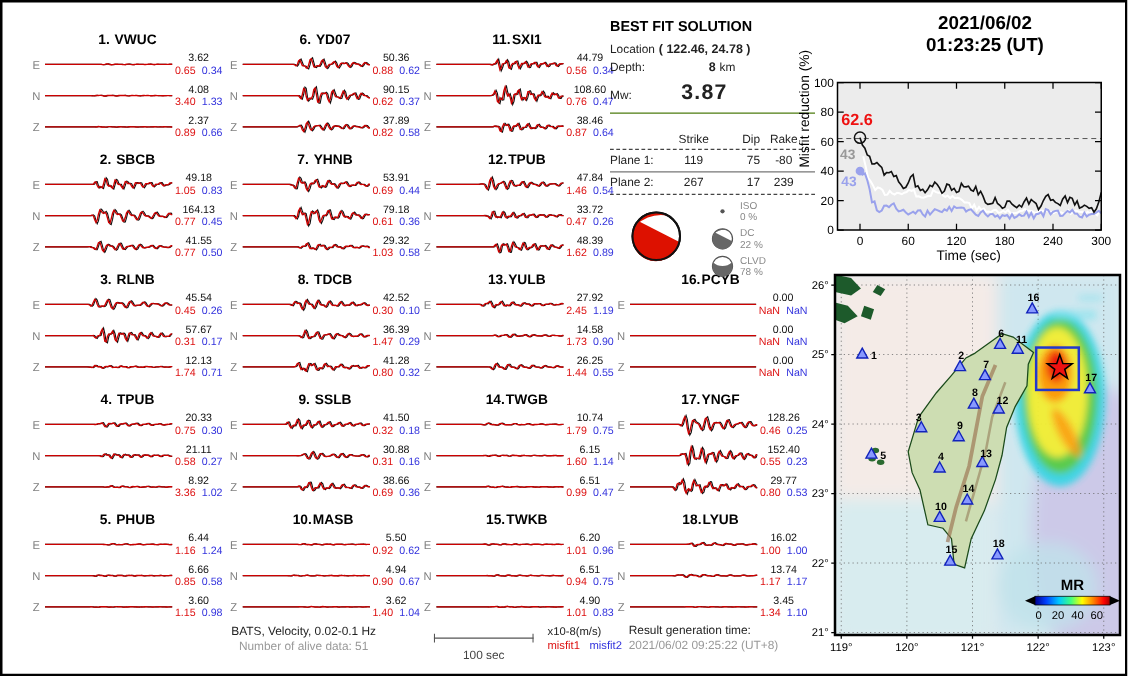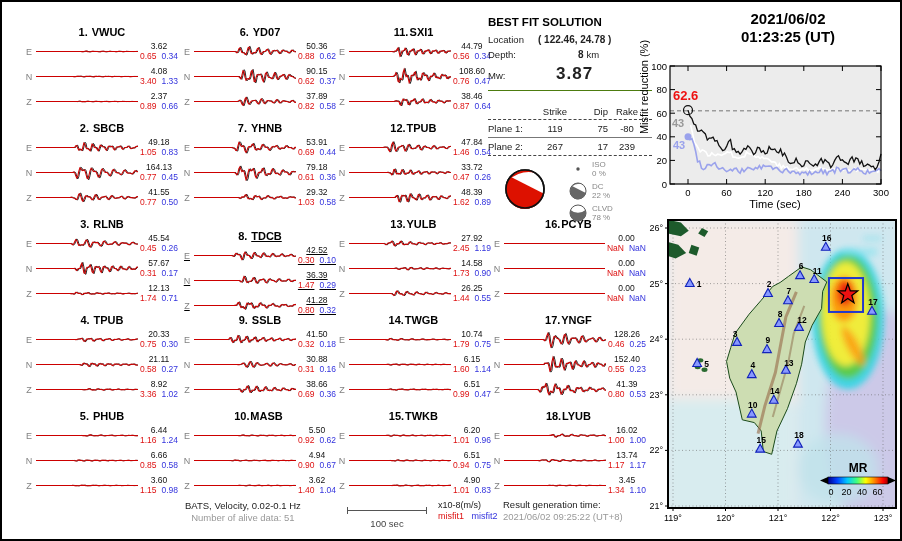--- a/index.html
+++ b/index.html
@@ -12,21 +12,21 @@
   .comp .cl{width:14px;font-size:9px;color:#808080;}
   .vals{margin-left:2px;font-size:8.5px;line-height:9.5px;white-space:nowrap;}
   .vals .amp{color:#111;}
   .m1{color:#dd1111;}
   .m2{color:#3333dd;margin-left:5px;}
 
   
   .bfs{position:absolute;left:486px;top:14px;width:164px;}
   .bfs-title{font-size:11.5px;font-weight:bold;color:#000;margin-bottom:6px;}
   .bfs-row{display:flex;align-items:baseline;font-size:9.5px;color:#222;margin:4px 0;}
-  .bfs-row .lbl{width:50px;}
+  .bfs-row .lbl{width:39px;}
   .bfs-row .val{font-weight:bold;font-size:10px;}
   .mw-val{font-weight:bold;font-size:17px;margin-left:18px;letter-spacing:1px;}
   .depth-val{font-weight:bold;font-size:10px;margin-left:40px;}
   .unit{font-weight:normal;font-size:9.5px;margin-left:3px;}
   .tbl{margin-top:6px;font-size:9.5px;color:#222;}
   .tbl .hrow{display:flex;border-top:1px solid #4d7c0f;padding:15px 0 2px 0;}
   .tbl .hrow span{font-weight:normal;}
   .tbl .c0{width:46px;}
   .tbl .c1{width:42px;text-align:center;}
   .tbl .c2{width:32px;text-align:right;}
@@ -305,21 +305,21 @@
           <svg width="102" height="25" viewBox="0 0 102 25">
             <polyline points="0.0,12.50 1.0,12.50 2.0,12.50 3.1,12.50 4.1,12.50 5.1,12.50 6.1,12.50 7.1,12.50 8.2,12.50 9.2,12.50 10.2,12.50 11.2,12.50 12.2,12.50 13.3,12.50 14.3,12.50 15.3,12.50 16.3,12.50 17.3,12.50 18.4,12.50 19.4,12.50 20.4,12.50 21.4,12.50 22.4,12.50 23.5,12.50 24.5,12.50 25.5,12.50 26.5,12.50 27.5,12.50 28.6,12.50 29.6,12.50 30.6,12.50 31.6,12.50 32.6,12.50 33.7,12.50 34.7,12.50 35.7,12.50 36.7,12.50 37.7,12.50 38.8,12.50 39.8,12.50 40.8,12.50 41.8,12.50 42.8,12.50 43.9,12.50 44.9,12.50 45.9,12.92 46.9,13.56 47.9,12.82 49.0,11.80 50.0,12.06 51.0,11.86 52.0,9.81 53.0,9.24 54.1,11.57 55.1,13.99 56.1,13.99 57.1,13.29 58.1,14.10 59.2,14.92 60.2,13.59 61.2,11.03 62.2,10.35 63.2,11.53 64.3,11.79 65.3,11.03 66.3,11.52 67.3,13.67 68.3,14.77 69.4,13.81 70.4,12.80 71.4,13.03 72.4,13.13 73.4,11.77 74.5,10.47 75.5,10.96 76.5,12.34 77.5,12.67 78.5,12.37 79.6,12.95 80.6,14.06 81.6,13.99 82.6,12.72 83.6,11.93 84.7,12.16 85.7,12.17 86.7,11.45 87.7,11.20 88.7,12.20 89.8,13.24 90.8,13.21 91.8,12.85 92.8,13.10 93.8,13.43 94.9,12.85 95.9,11.80 96.9,11.61 97.9,12.10 98.9,12.25 100.0,11.95 101.0,12.20 102.0,13.04" fill="none" stroke="#111111" stroke-width="0.9"></polyline>
             <polyline points="0.0,12.50 1.0,12.50 2.0,12.50 3.1,12.50 4.1,12.50 5.1,12.50 6.1,12.50 7.1,12.50 8.2,12.50 9.2,12.50 10.2,12.50 11.2,12.50 12.2,12.50 13.3,12.50 14.3,12.50 15.3,12.50 16.3,12.50 17.3,12.50 18.4,12.50 19.4,12.50 20.4,12.50 21.4,12.50 22.4,12.50 23.5,12.50 24.5,12.50 25.5,12.50 26.5,12.50 27.5,12.50 28.6,12.50 29.6,12.50 30.6,12.50 31.6,12.50 32.6,12.50 33.7,12.50 34.7,12.50 35.7,12.50 36.7,12.50 37.7,12.50 38.8,12.50 39.8,12.50 40.8,12.50 41.8,12.50 42.8,12.50 43.9,12.50 44.9,12.85 45.9,13.40 46.9,12.77 47.9,11.90 49.0,12.13 50.0,11.96 51.0,10.21 52.0,9.73 53.0,11.71 54.1,13.77 55.1,13.77 56.1,13.17 57.1,13.86 58.1,14.56 59.2,13.42 60.2,11.25 61.2,10.68 62.2,11.68 63.2,11.90 64.3,11.25 65.3,11.67 66.3,13.49 67.3,14.43 68.3,13.62 69.4,12.76 70.4,12.95 71.4,13.03 72.4,11.88 73.4,10.77 74.5,11.19 75.5,12.36 76.5,12.64 77.5,12.39 78.5,12.88 79.6,13.82 80.6,13.76 81.6,12.69 82.6,12.02 83.6,12.21 84.7,12.22 85.7,11.60 86.7,11.40 87.7,12.25 88.7,13.13 89.8,13.10 90.8,12.80 91.8,13.01 92.8,13.29 93.8,12.80 94.9,11.91 95.9,11.74 96.9,12.16 97.9,12.29 98.9,12.03 100.0,12.25 101.0,12.96 102.0,12.96" fill="none" stroke="#cc0000" stroke-width="1.1"></polyline>
           </svg>
           <div class="vals">
             <div class="amp">29.32</div>
             <div><span class="m1">1.03</span><span class="m2">0.58</span></div>
           </div>
         </div>
       </div>
-      <div class="station" style="left: 178px; top: 228px; text-decoration: underline;">
+      <div class="station" style="left: 178px; top: 216px;">
         <div class="st-head"><span class="num">8.</span><span class="nm">TDCB</span></div>
         <div class="comp">
           <span class="cl">E</span>
           <svg width="102" height="25" viewBox="0 0 102 25">
             <polyline points="0.0,12.50 1.0,12.50 2.0,12.50 3.1,12.50 4.1,12.50 5.1,12.50 6.1,12.50 7.1,12.50 8.2,12.50 9.2,12.50 10.2,12.50 11.2,12.50 12.2,12.50 13.3,12.50 14.3,12.50 15.3,12.50 16.3,12.50 17.3,12.50 18.4,12.50 19.4,12.50 20.4,12.50 21.4,12.50 22.4,12.50 23.5,12.50 24.5,12.50 25.5,12.50 26.5,12.50 27.5,12.50 28.6,12.50 29.6,12.50 30.6,12.50 31.6,12.50 32.6,12.50 33.7,12.50 34.7,12.50 35.7,12.50 36.7,12.50 37.7,12.50 38.8,12.50 39.8,13.12 40.8,13.54 41.8,11.81 42.8,10.03 43.9,10.49 44.9,11.63 45.9,11.34 46.9,11.98 47.9,14.92 49.0,17.15 50.0,15.37 51.0,10.74 52.0,8.61 53.0,10.18 54.1,12.12 55.1,12.40 56.1,12.51 57.1,14.39 58.1,15.95 59.2,14.45 60.2,10.98 61.2,9.08 62.2,10.50 63.2,12.57 64.3,13.06 65.3,12.93 66.3,13.84 67.3,14.77 68.3,13.78 69.4,11.06 70.4,9.64 71.4,10.80 72.4,12.89 73.4,13.55 74.5,13.17 75.5,13.38 76.5,13.99 77.5,13.23 78.5,11.31 79.6,10.15 80.6,11.24 81.6,12.97 82.6,13.69 83.6,13.19 84.7,13.04 85.7,13.31 86.7,12.84 87.7,11.46 88.7,10.65 89.8,11.53 90.8,13.12 91.8,13.69 92.8,13.16 93.8,12.80 94.9,12.88 95.9,12.65 96.9,11.72 97.9,11.16 98.9,11.83 100.0,13.09 101.0,13.59 102.0,13.11" fill="none" stroke="#111111" stroke-width="0.9"></polyline>
             <polyline points="0.0,12.50 1.0,12.50 2.0,12.50 3.1,12.50 4.1,12.50 5.1,12.50 6.1,12.50 7.1,12.50 8.2,12.50 9.2,12.50 10.2,12.50 11.2,12.50 12.2,12.50 13.3,12.50 14.3,12.50 15.3,12.50 16.3,12.50 17.3,12.50 18.4,12.50 19.4,12.50 20.4,12.50 21.4,12.50 22.4,12.50 23.5,12.50 24.5,12.50 25.5,12.50 26.5,12.50 27.5,12.50 28.6,12.50 29.6,12.50 30.6,12.50 31.6,12.50 32.6,12.50 33.7,12.50 34.7,12.50 35.7,12.50 36.7,12.50 37.7,12.50 38.8,13.03 39.8,13.38 40.8,11.91 41.8,10.40 42.8,10.79 43.9,11.76 44.9,11.51 45.9,12.06 46.9,14.56 47.9,16.45 49.0,14.94 50.0,11.01 51.0,9.20 52.0,10.52 53.0,12.17 54.1,12.41 55.1,12.51 56.1,14.11 57.1,15.44 58.1,14.16 59.2,11.21 60.2,9.59 61.2,10.80 62.2,12.56 63.2,12.98 64.3,12.87 65.3,13.64 66.3,14.43 67.3,13.58 68.3,11.28 69.4,10.07 70.4,11.05 71.4,12.83 72.4,13.39 73.4,13.07 74.5,13.25 75.5,13.77 76.5,13.12 77.5,11.48 78.5,10.50 79.6,11.43 80.6,12.90 81.6,13.51 82.6,13.09 83.6,12.96 84.7,13.19 85.7,12.79 86.7,11.62 87.7,10.93 88.7,11.68 89.8,13.02 90.8,13.51 91.8,13.06 92.8,12.75 93.8,12.82 94.9,12.63 95.9,11.84 96.9,11.36 97.9,11.93 98.9,13.00 100.0,13.43 101.0,13.02 102.0,13.02" fill="none" stroke="#cc0000" stroke-width="1.1"></polyline>
           </svg>
           <div class="vals">
             <div class="amp">42.52</div>
             <div><span class="m1">0.30</span><span class="m2">0.10</span></div>
@@ -660,21 +660,21 @@
             <div><span class="m1">0.55</span><span class="m2">0.23</span></div>
           </div>
         </div>
         <div class="comp">
           <span class="cl">Z</span>
           <svg width="102" height="25" viewBox="0 0 102 25">
             <polyline points="0.0,12.50 1.0,12.50 2.0,12.50 3.1,12.50 4.1,12.50 5.1,12.50 6.1,12.50 7.1,12.50 8.2,12.50 9.2,12.50 10.2,12.50 11.2,12.50 12.2,12.50 13.3,12.50 14.3,12.50 15.3,12.50 16.3,12.50 17.3,12.50 18.4,12.50 19.4,12.50 20.4,12.50 21.4,12.50 22.4,12.50 23.5,12.50 24.5,12.50 25.5,12.50 26.5,12.50 27.5,12.50 28.6,12.50 29.6,12.50 30.6,12.50 31.6,12.50 32.6,12.50 33.7,12.50 34.7,12.50 35.7,13.43 36.7,15.36 37.7,14.12 38.8,10.06 39.8,9.11 40.8,10.38 41.8,8.75 42.8,6.09 43.9,9.20 44.9,15.79 45.9,18.28 46.9,15.39 47.9,14.30 49.0,16.14 50.0,15.29 51.0,9.74 52.0,6.60 53.0,8.73 54.1,11.50 55.1,11.16 56.1,10.76 57.1,14.32 58.1,17.83 59.2,16.81 60.2,13.04 61.2,11.86 62.2,12.69 63.2,11.48 64.3,8.33 65.3,8.47 66.3,11.77 67.3,14.02 68.3,13.50 69.4,13.39 70.4,15.18 71.4,15.91 72.4,13.32 73.4,10.56 74.5,10.55 75.5,11.64 76.5,11.05 77.5,10.08 78.5,11.57 79.6,14.34 80.6,14.96 81.6,13.62 82.6,13.17 83.6,13.80 84.7,13.26 85.7,11.05 86.7,9.94 87.7,11.09 88.7,12.38 89.8,12.19 90.8,12.15 91.8,13.48 92.8,14.79 93.8,14.09 94.9,12.45 95.9,12.05 96.9,12.44 97.9,11.89 98.9,10.76 100.0,11.05 101.0,12.46 102.0,13.40" fill="none" stroke="#111111" stroke-width="0.9"></polyline>
             <polyline points="0.0,12.50 1.0,12.50 2.0,12.50 3.1,12.50 4.1,12.50 5.1,12.50 6.1,12.50 7.1,12.50 8.2,12.50 9.2,12.50 10.2,12.50 11.2,12.50 12.2,12.50 13.3,12.50 14.3,12.50 15.3,12.50 16.3,12.50 17.3,12.50 18.4,12.50 19.4,12.50 20.4,12.50 21.4,12.50 22.4,12.50 23.5,12.50 24.5,12.50 25.5,12.50 26.5,12.50 27.5,12.50 28.6,12.50 29.6,12.50 30.6,12.50 31.6,12.50 32.6,12.50 33.7,12.50 34.7,13.29 35.7,14.93 36.7,13.88 37.7,10.43 38.8,9.62 39.8,10.70 40.8,9.31 41.8,7.05 42.8,9.70 43.9,15.30 44.9,17.41 45.9,14.95 46.9,14.03 47.9,15.59 49.0,14.87 50.0,10.15 51.0,7.48 52.0,9.29 53.0,11.65 54.1,11.36 55.1,11.02 56.1,14.04 57.1,17.03 58.1,16.16 59.2,12.96 60.2,11.96 61.2,12.66 62.2,11.63 63.2,8.96 64.3,9.08 65.3,11.88 66.3,13.80 67.3,13.35 68.3,13.26 69.4,14.77 70.4,15.39 71.4,13.20 72.4,10.85 73.4,10.84 74.5,11.77 75.5,11.27 76.5,10.45 77.5,11.71 78.5,14.07 79.6,14.59 80.6,13.45 81.6,13.07 82.6,13.60 83.6,13.14 84.7,11.27 85.7,10.32 86.7,11.31 87.7,12.40 88.7,12.23 89.8,12.20 90.8,13.33 91.8,14.45 92.8,13.85 93.8,12.45 94.9,12.12 95.9,12.45 96.9,11.98 97.9,11.02 98.9,11.27 100.0,12.47 101.0,13.27 102.0,13.27" fill="none" stroke="#cc0000" stroke-width="1.1"></polyline>
           </svg>
           <div class="vals">
-            <div class="amp">41.39</div>
+            <div class="amp">29.77</div>
             <div><span class="m1">0.80</span><span class="m2">0.53</span></div>
           </div>
         </div>
       </div>
       <div class="station" style="left: 488px; top: 408px;">
         <div class="st-head"><span class="num">18.</span><span class="nm">LYUB</span></div>
         <div class="comp">
           <span class="cl">E</span>
           <svg width="102" height="25" viewBox="0 0 102 25">
             <polyline points="0.0,12.50 1.0,12.50 2.0,12.50 3.1,12.50 4.1,12.50 5.1,12.50 6.1,12.50 7.1,12.50 8.2,12.50 9.2,12.50 10.2,12.50 11.2,12.50 12.2,12.50 13.3,12.50 14.3,12.50 15.3,12.50 16.3,12.50 17.3,12.50 18.4,12.50 19.4,12.50 20.4,12.50 21.4,12.50 22.4,12.50 23.5,12.50 24.5,12.50 25.5,12.50 26.5,12.50 27.5,12.50 28.6,12.50 29.6,12.50 30.6,12.50 31.6,12.50 32.6,12.50 33.7,12.50 34.7,12.50 35.7,12.50 36.7,12.50 37.7,12.50 38.8,12.50 39.8,12.50 40.8,12.50 41.8,12.50 42.8,12.50 43.9,12.50 44.9,12.50 45.9,12.48 46.9,12.39 47.9,12.31 49.0,11.79 50.0,11.51 51.0,12.47 52.0,14.09 53.0,14.08 54.1,13.01 55.1,12.55 56.1,12.75 57.1,12.39 58.1,11.27 59.2,10.95 60.2,11.96 61.2,13.16 62.2,13.41 63.2,12.97 64.3,12.98 65.3,13.31 66.3,12.89 67.3,11.79 68.3,11.20 69.4,11.77 70.4,12.54 71.4,12.69 72.4,12.59 73.4,12.94 74.5,13.44 75.5,13.18 76.5,12.28 77.5,11.72 78.5,11.94 79.6,12.28 80.6,12.26 81.6,12.21 82.6,12.69 83.6,13.29 84.7,13.24 85.7,12.61 86.7,12.17 87.7,12.26 88.7,12.32 89.8,12.09 90.8,11.99 91.8,12.41 92.8,13.01 93.8,13.08 94.9,12.74 95.9,12.52 96.9,12.56 97.9,12.48 98.9,12.13 100.0,11.94 101.0,12.24 102.0,12.70" fill="none" stroke="#111111" stroke-width="0.9"></polyline>

